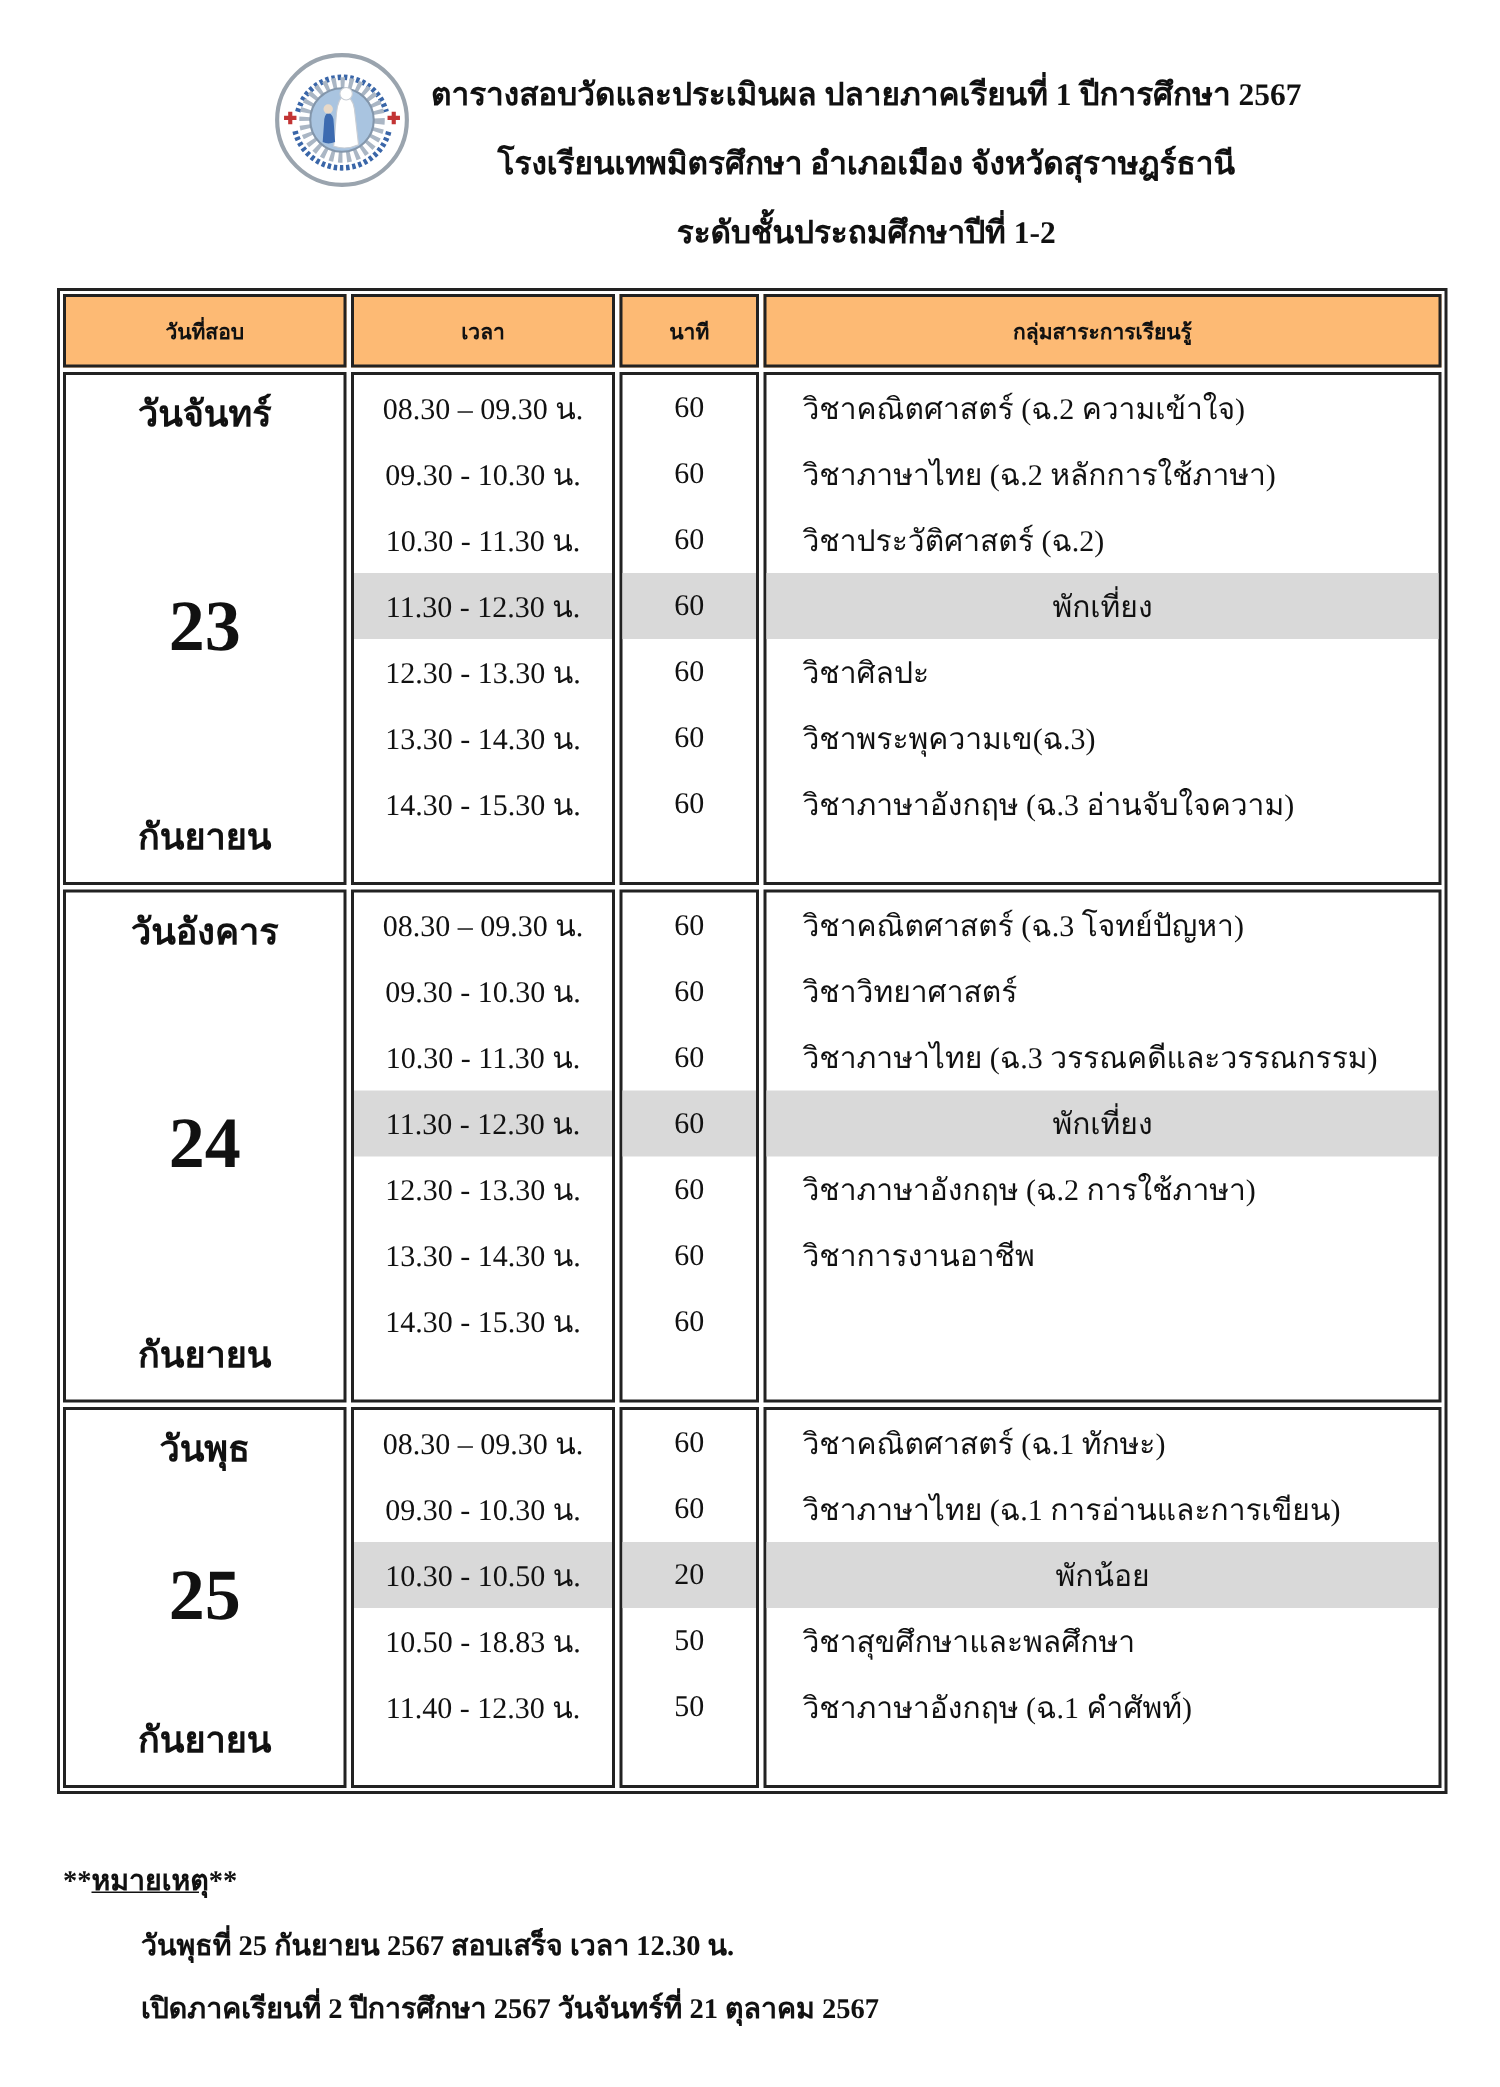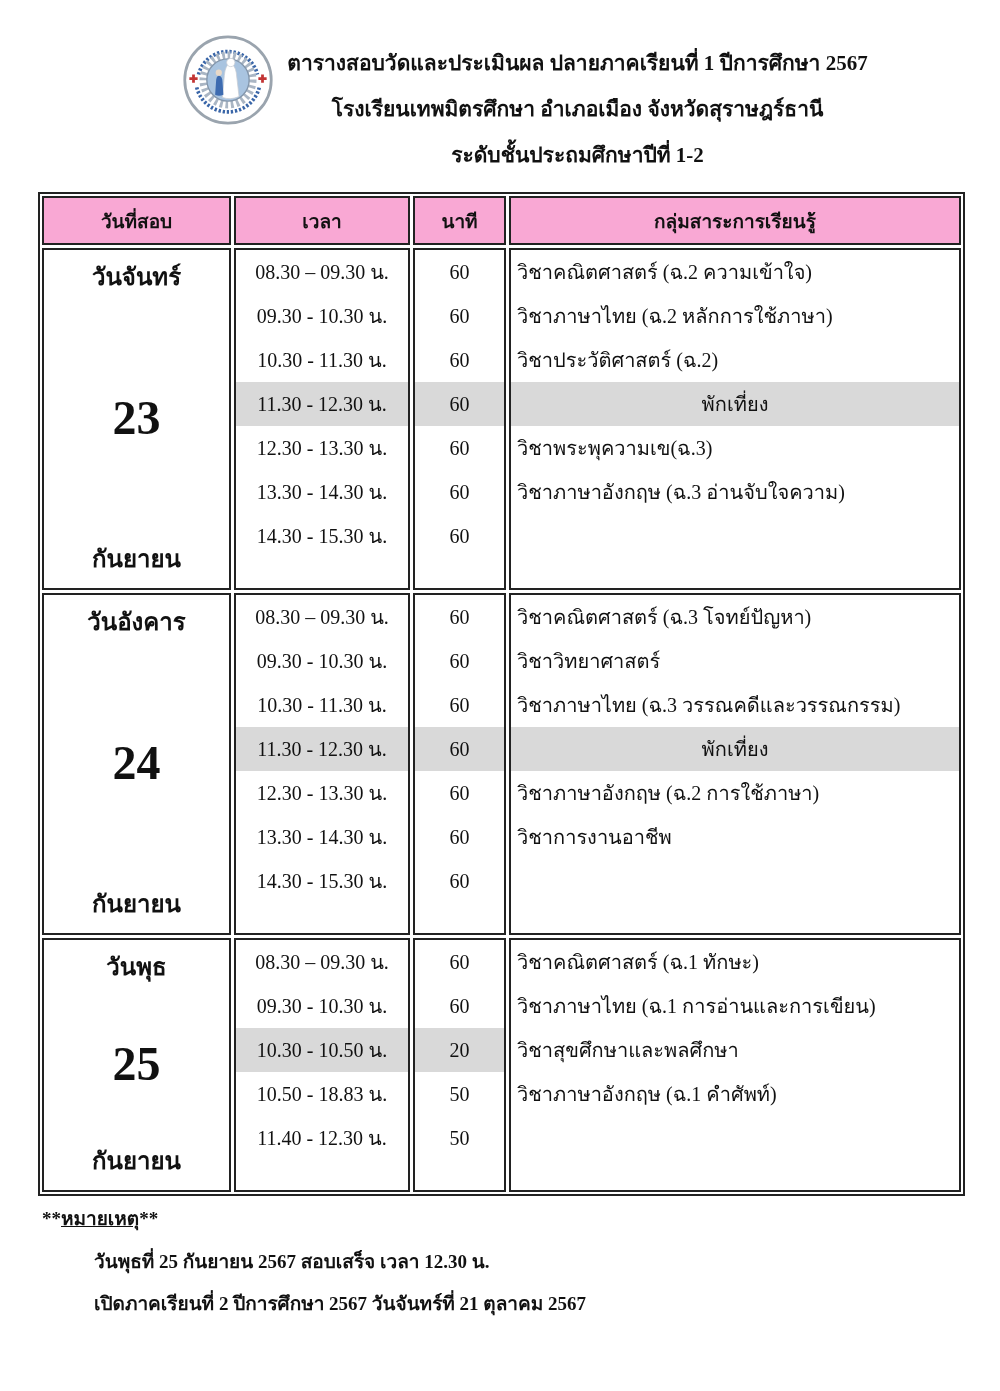--- a/index.html
+++ b/index.html
@@ -35,25 +35,25 @@
     padding: 2px;
     background: #ffffff;
   }
   .trow { display: flex; gap: 3px; }
   .section-row { margin-top: 3px; }
   .tcell {
     border: 2px solid #222222;
     background: #ffffff;
   }
   .head-cell {
-    background: #f9a8d4;
+    background: #fdba74;
     height: 49px;
     display: flex; align-items: center; justify-content: center;
     font-weight: bold;
-    font-size: 19px;
+    font-size: 14px;
   }
   .col-date    { flex: 0 0 189px; }
   .col-time    { flex: 0 0 176px; }
   .col-minutes { flex: 0 0 93px; }
   .col-subject { flex: 1 1 auto; }
 
   .date-cell {
     display: flex; flex-direction: column;
     align-items: center; justify-content: space-between;
     padding: 14px 4px 16px 4px;
@@ -63,27 +63,27 @@
   .day-num   { font-weight: bold; font-size: 48px; line-height: 1; }
   .day-month { font-weight: bold; font-size: 24px; line-height: 1.1; }
 
   .stack-col { padding-bottom: 30px; }
   .cell-row {
     height: 44px;
     display: flex; align-items: center; justify-content: center;
     font-size: 20px;
     white-space: nowrap;
   }
-  .cell-row.subject { justify-content: flex-start; padding-left: 6px; }
+  .cell-row.subject { justify-content: flex-start; padding-left: 24px; }
   .cell-row.subject-break { justify-content: center; }
   .cell-row.break { background: #d9d9d9; }
 
   
   .notes { position: absolute; left: 42px; top: 1204px; font-weight: bold; font-size: 19px; }
-  .notes-label-line { line-height: 30px; }
+  .notes-label-line { line-height: 30px; margin-top: 36px; }
   .notes-label-line .u { text-decoration: underline; }
   .note-line { margin-left: 52px; margin-top: 14px; line-height: 28px; }
 </style>
 </head>
 <body>
 
 <div class="doc-header">
   <div class="logo-wrap">
     <svg viewBox="0 0 100 100" width="92" height="92">
 
@@ -143,20 +143,21 @@
           <div class="cell-row break">60</div>
           <div class="cell-row">60</div>
           <div class="cell-row">60</div>
           <div class="cell-row">60</div>
         </div>
     <div class="tcell col-subject stack-col">
           <div class="cell-row subject">วิชาคณิตศาสตร์  (ฉ.2 ความเข้าใจ)</div>
           <div class="cell-row subject">วิชาภาษาไทย (ฉ.2 หลักการใช้ภาษา)</div>
           <div class="cell-row subject">วิชาประวัติศาสตร์ (ฉ.2)</div>
           <div class="cell-row break subject-break">พักเที่ยง</div>
+          <div class="cell-row subject">วิชาศิลปะ</div>
           <div class="cell-row subject">วิชาพระพุความเข(ฉ.3)</div>
           <div class="cell-row subject">วิชาภาษาอังกฤษ (ฉ.3 อ่านจับใจความ)</div>
         </div>
   </div>
 
   <div class="trow section-row">
     <div class="tcell col-date date-cell">
       <div class="day-name">วันอังคาร</div>
       <div class="day-num">24</div>
       <div class="day-month">กันยายน</div>
@@ -205,20 +206,21 @@
     <div class="tcell col-minutes stack-col">
           <div class="cell-row">60</div>
           <div class="cell-row">60</div>
           <div class="cell-row break">20</div>
           <div class="cell-row">50</div>
           <div class="cell-row">50</div>
         </div>
     <div class="tcell col-subject stack-col">
           <div class="cell-row subject">วิชาคณิตศาสตร์ (ฉ.1 ทักษะ)</div>
           <div class="cell-row subject">วิชาภาษาไทย (ฉ.1 การอ่านและการเขียน)</div>
+          <div class="cell-row break subject-break">พักน้อย</div>
           <div class="cell-row subject">วิชาสุขศึกษาและพลศึกษา</div>
           <div class="cell-row subject">วิชาภาษาอังกฤษ (ฉ.1 คำศัพท์)</div>
         </div>
   </div>
 </div>
 </div>
 
 <div class="notes">
   <div class="notes-label-line"><span>**</span><span class="u">หมายเหตุ</span><span>**</span></div>
   <div class="note-line">วันพุธที่ 25 กันยายน 2567 สอบเสร็จ เวลา 12.30 น.</div>

